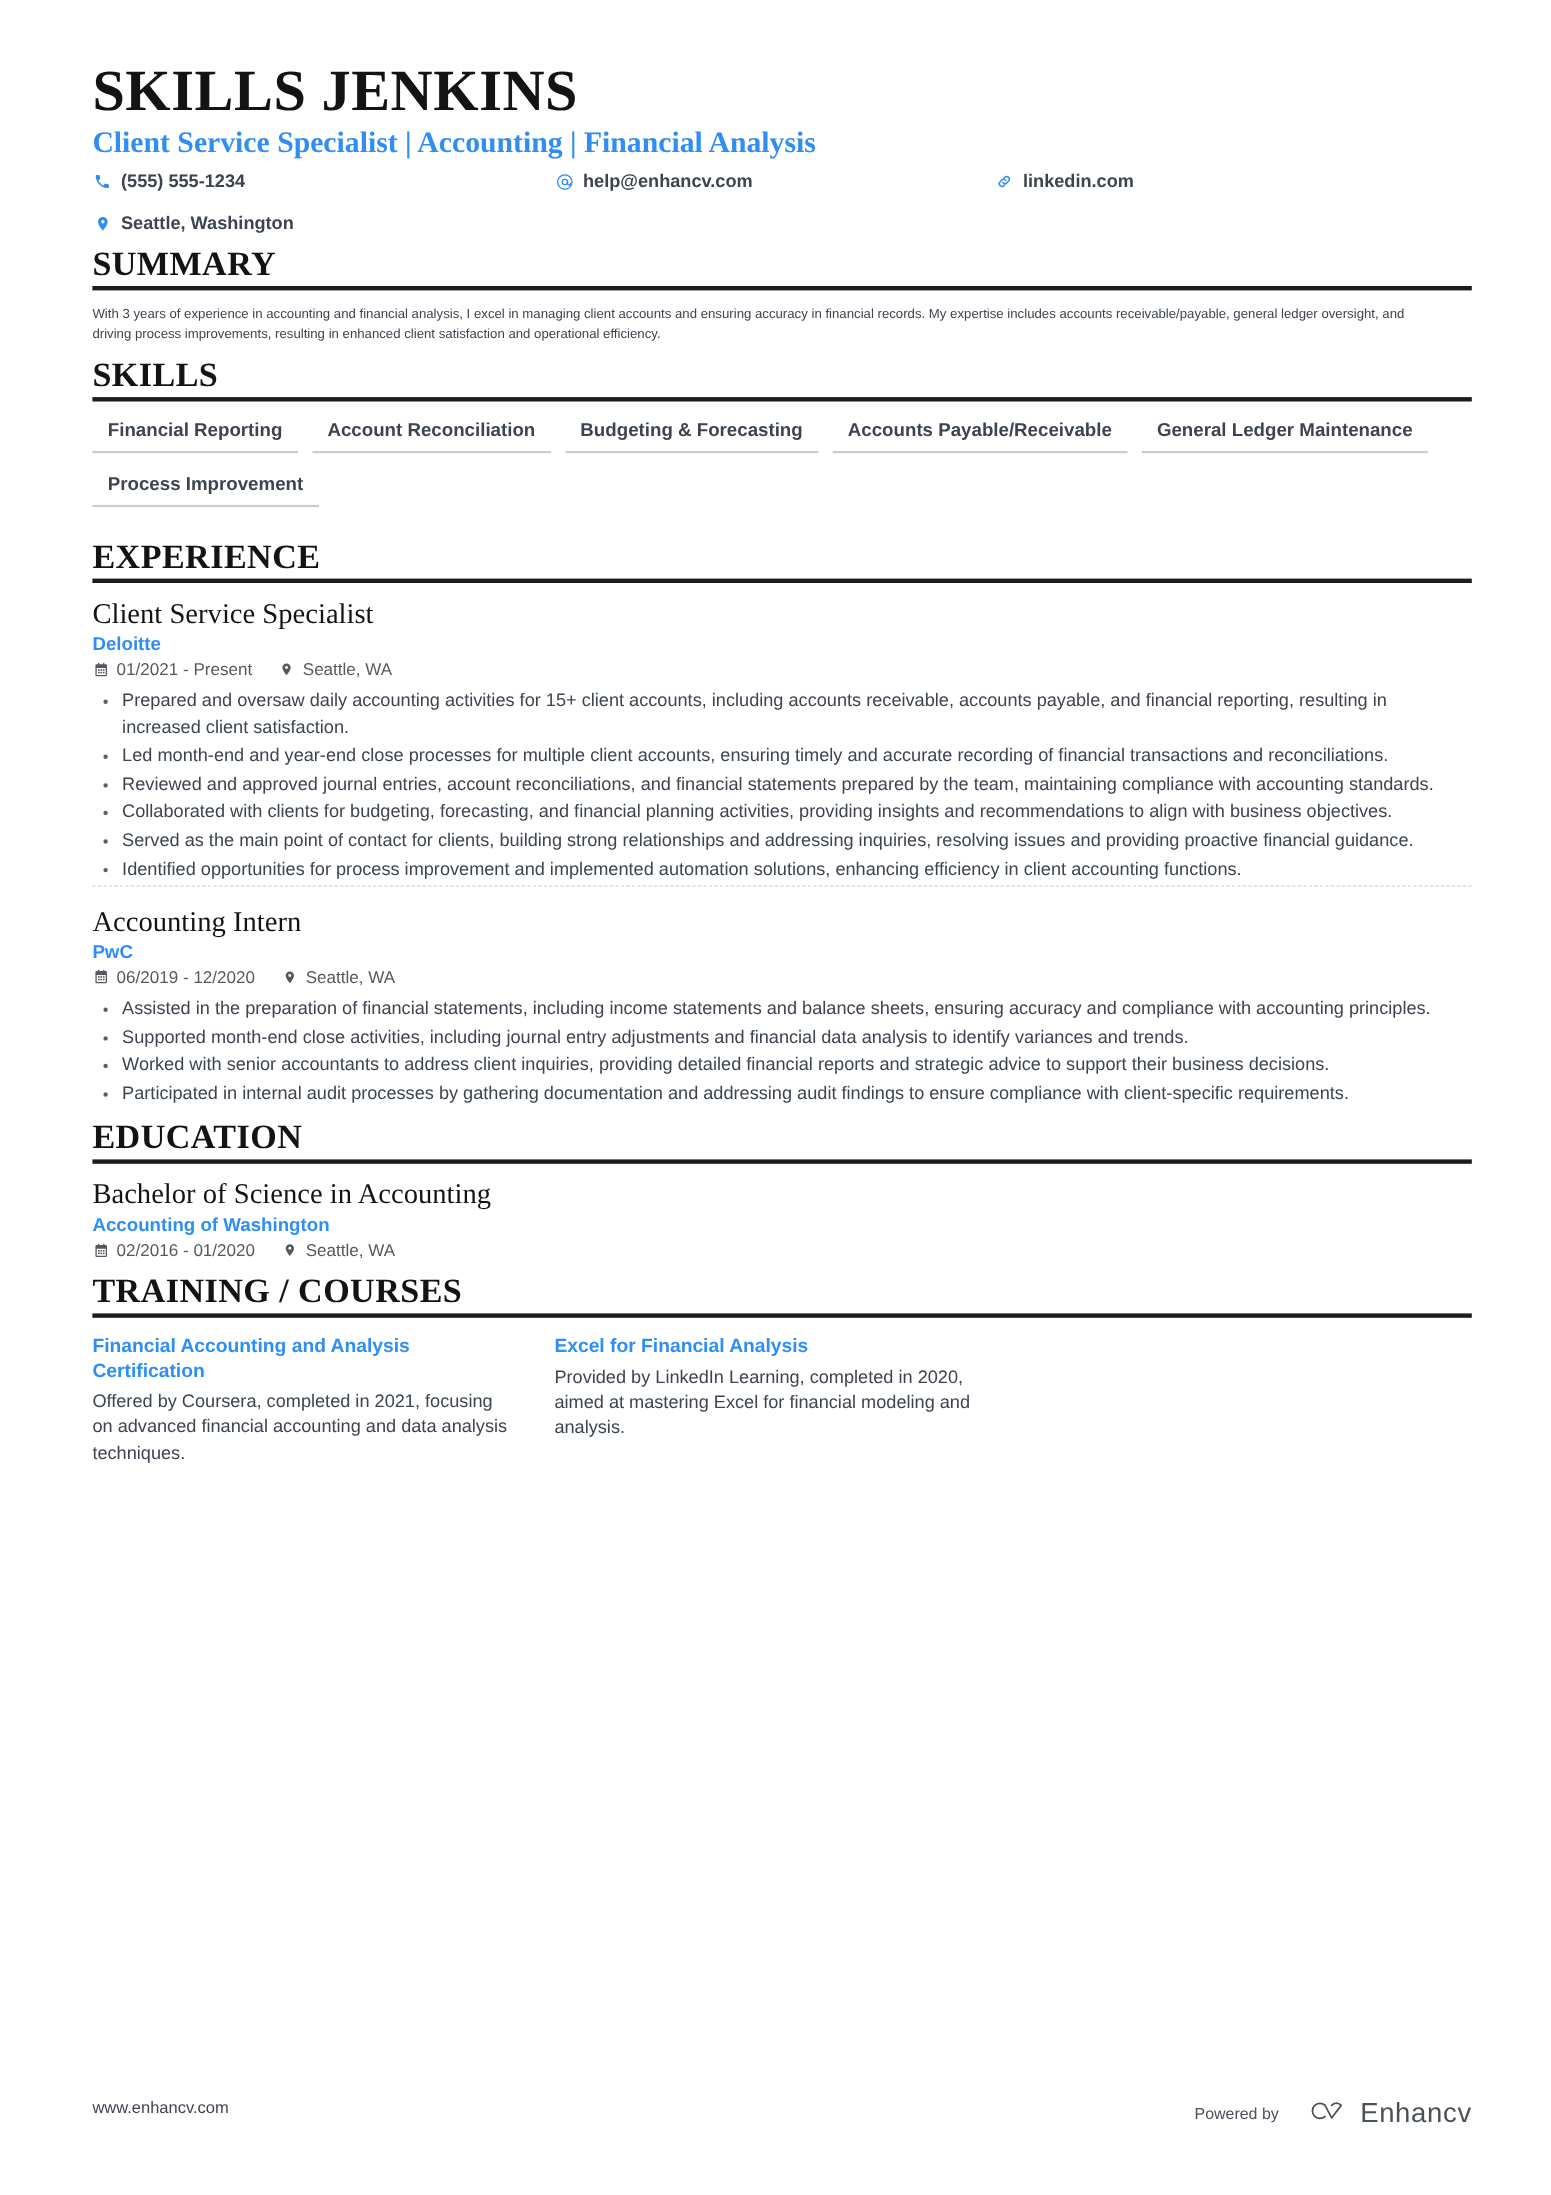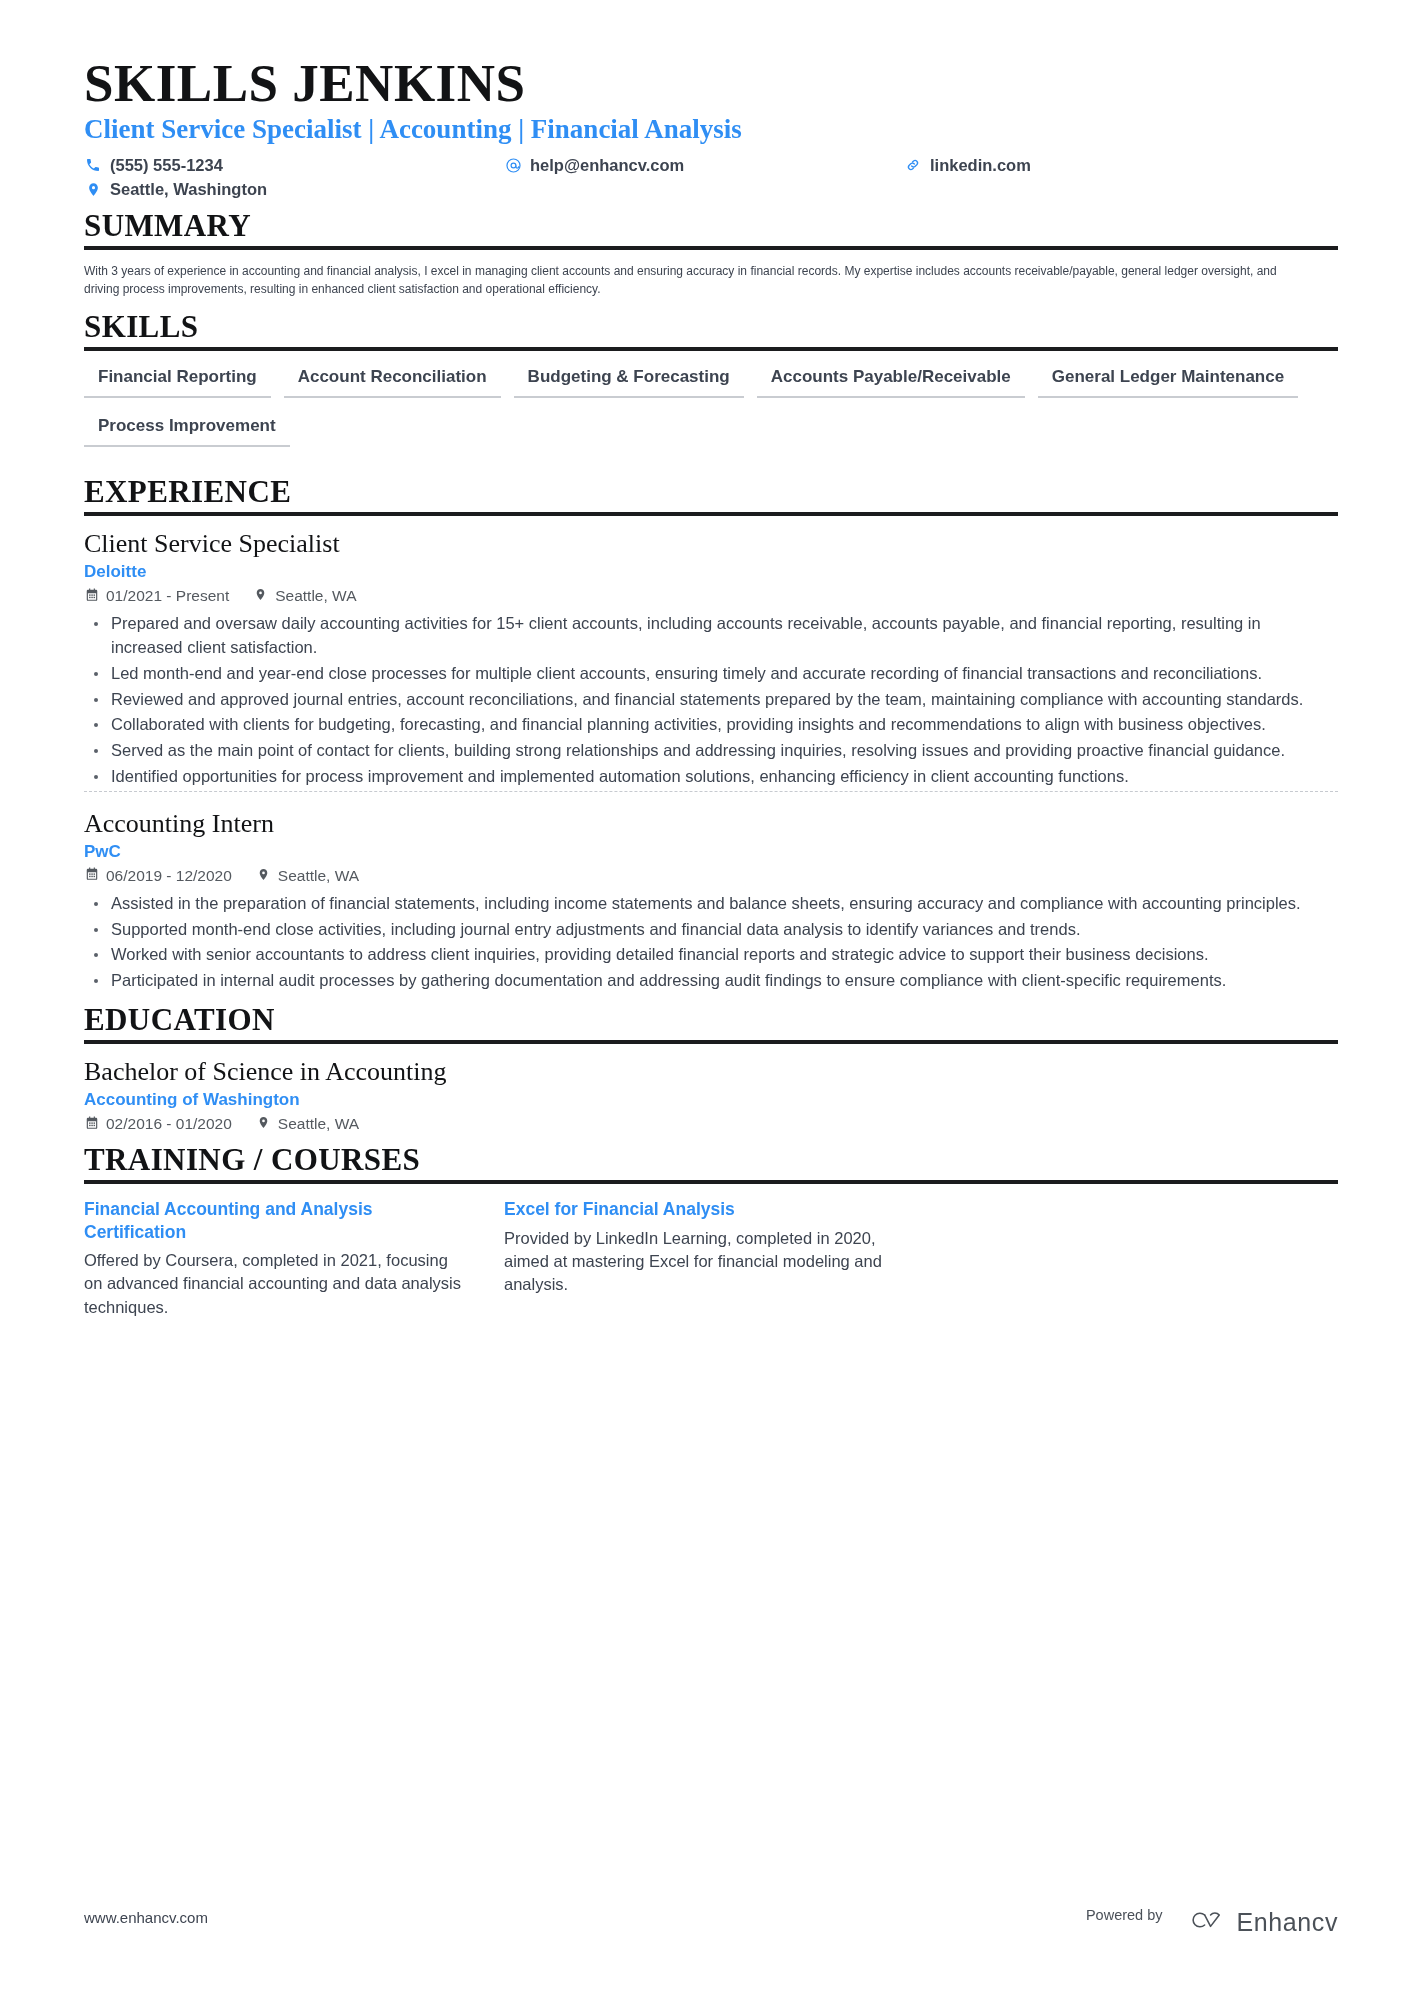--- a/index.html
+++ b/index.html
@@ -33,21 +33,21 @@
     font-weight: bold;
     font-size: 27px;
     line-height: 1.25;
     color: #2f8ef4;
     margin: 0 0 9px 0;
   }
   .contact-grid {
     display: flex;
     flex-wrap: wrap;
     width: 1000px;
-    row-gap: 5px;
+    row-gap: 19px;
   }
   .contact-item {
     display: flex;
     align-items: center;
     font-size: 16.5px;
     font-weight: bold;
     color: #3d4450;
     box-sizing: border-box;
   }
   .contact-item.c1 { width: 420px; }
@@ -212,21 +212,21 @@
     display: flex;
     align-items: center;
     justify-content: space-between;
   }
   .footer-url {
     font-size: 15px;
     color: #3d4450;
   }
   .footer-right {
     display: flex;
-    align-items: flex-start;
+    align-items: center;
     margin-top: 10px;
   }
   .powered-by {
     font-size: 14.5px;
     color: #4a5058;
     margin-right: 22px;
   }
   .brand {
     display: flex;
     align-items: center;

